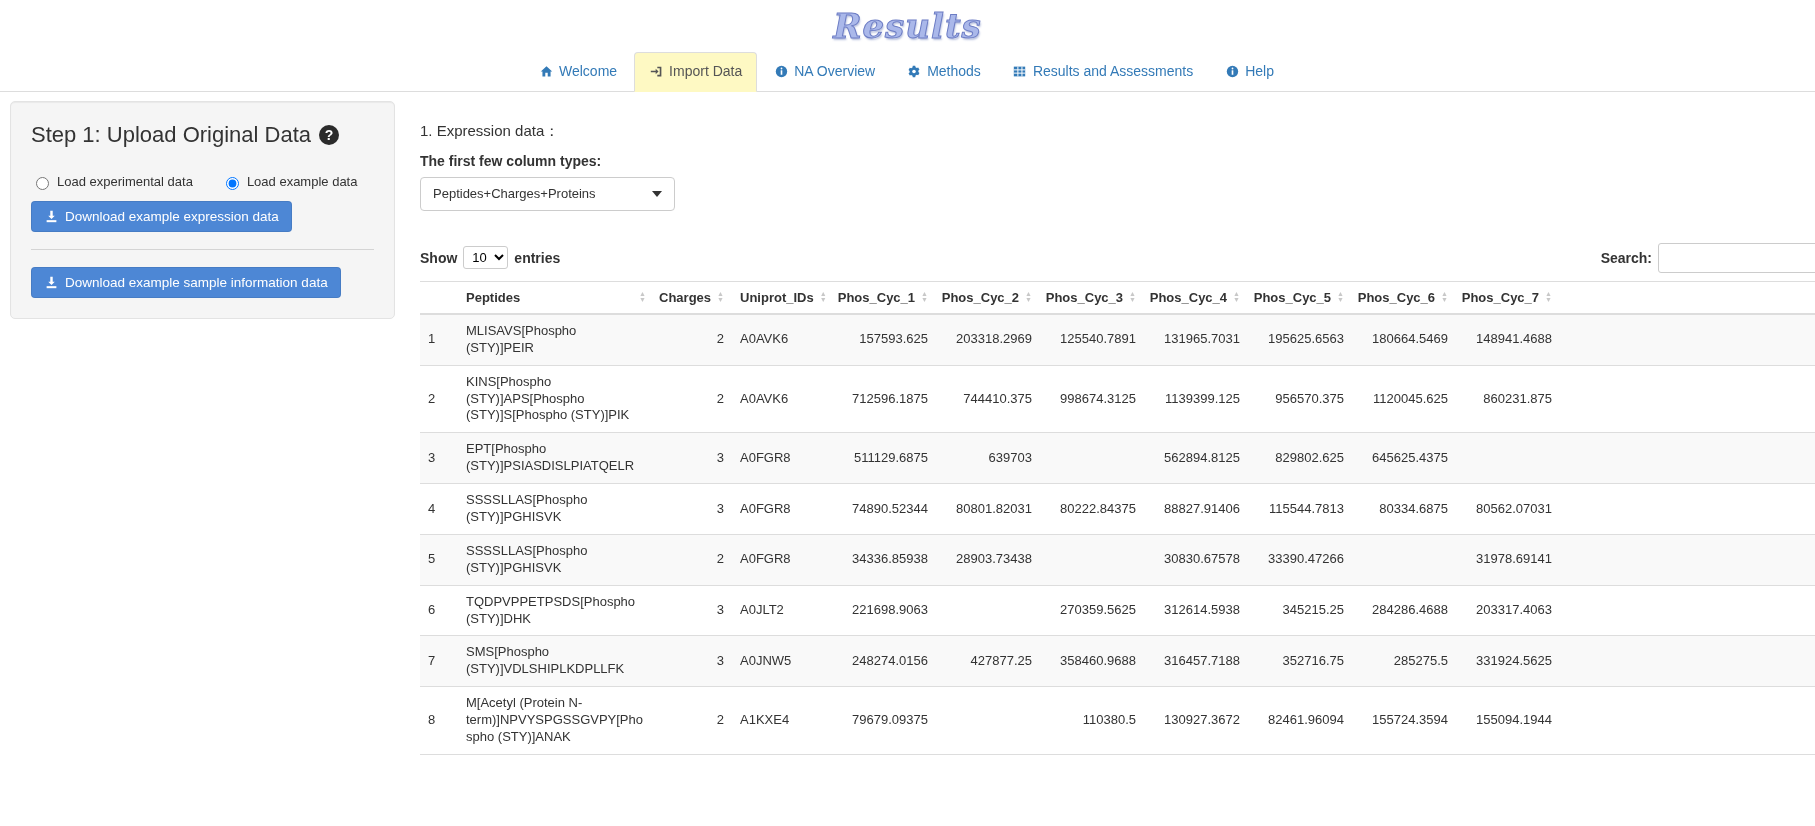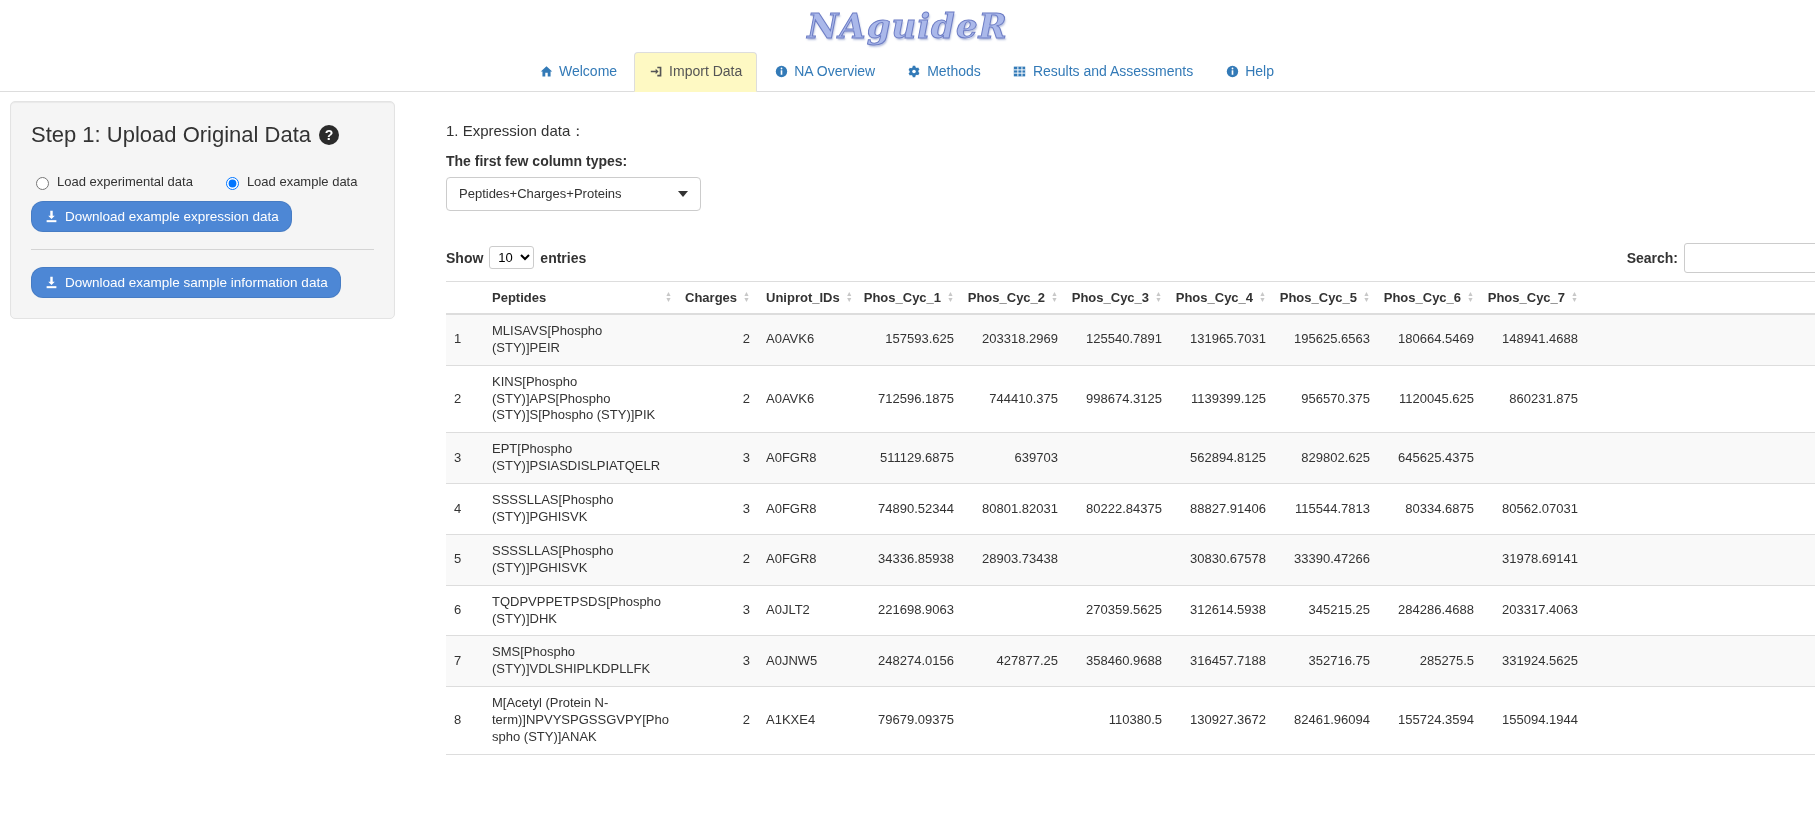--- a/index.html
+++ b/index.html
@@ -32,21 +32,21 @@
     border:1px solid transparent; border-radius:4px 4px 0 0;
     cursor:pointer; line-height:1.42;
   }
   .nav-tabs a.active {
     color:#555; background:#fef9c3;
     border-color:#ddd #ddd transparent #ddd;
   }
   .nav-icon { display:inline-flex; width:14px; height:14px; align-items:center; justify-content:center; }
   .nav-icon svg { display:block; }
   
-  .content { position:relative;padding-left:26px; }
+  .content { position:relative; }
   
   .well {
     position:absolute; left:10px; top:9px;
     width:385px; padding:20px;
     background:#f5f5f5; border:1px solid #e3e3e3; border-radius:5px;
     box-shadow:inset 0 1px 1px rgba(0,0,0,.05);
   }
   .well h2 {
     margin:0 0 26px 0; font-size:22px; font-weight:500; color:#333;
     display:flex; align-items:center; gap:8px;
@@ -54,21 +54,21 @@
   .q-circle {
     display:inline-flex; width:20px; height:20px; border-radius:50%;
     background:#2b2b2b; color:#fff; font-weight:bold; font-size:14px;
     align-items:center; justify-content:center; flex:0 0 auto;
   }
   .radio-row { display:flex; align-items:center; gap:28px; margin-bottom:11px; font-size:13px; }
   .radio-row label { display:flex; align-items:center; gap:5px; cursor:pointer; }
   .btn-primary {
     display:inline-flex; align-items:center; gap:7px;
     background:var(--button-color,#4d87d5); color:#fff;
-    border:1px solid rgba(0,0,0,0.08); border-radius:12px;
+    border:1px solid rgba(0,0,0,0.08); border-radius:4px;
     padding:7px 12px; font-size:13.5px; cursor:pointer;
     font-family:"Liberation Sans", sans-serif;
   }
   .well hr { border:none; border-top:1px solid #d4d4d4; margin:17px 0; }
   
   .main { margin-left:420px; padding-top:30px; width:1395px; }
   .section-title { font-size:15px; margin:0 0 12px 0; font-weight:400; }
   .field-label { font-size:14px; font-weight:bold; margin-bottom:8px; }
   .selectize {
     width:255px; height:34px; border:1px solid #ccc; border-radius:4px;
@@ -118,21 +118,21 @@
   tr.even { background:#ffffff; }
   td.idx { text-align:left; padding-left:10px; }
   td.num { text-align:right; }
   td.uniprot { text-align:left; }
   td.peptide { text-align:left; }
 </style>
 </head>
 <body>
 
 <div class="logo-wrap">
-  <span class="logo">NAguideR</span>
+  <span class="logo">Results</span>
 </div>
 
 <div class="nav-tabs">
   <a>
     <span class="nav-icon">
       <svg width="13" height="13" viewBox="0 0 16 16" fill="currentColor">
           <path d="M8 1.5 15 8h-2v6h-3.5V9.5h-3V14H3V8H1z"></path>
         </svg>
     </span>
     <span>Welcome</span>

